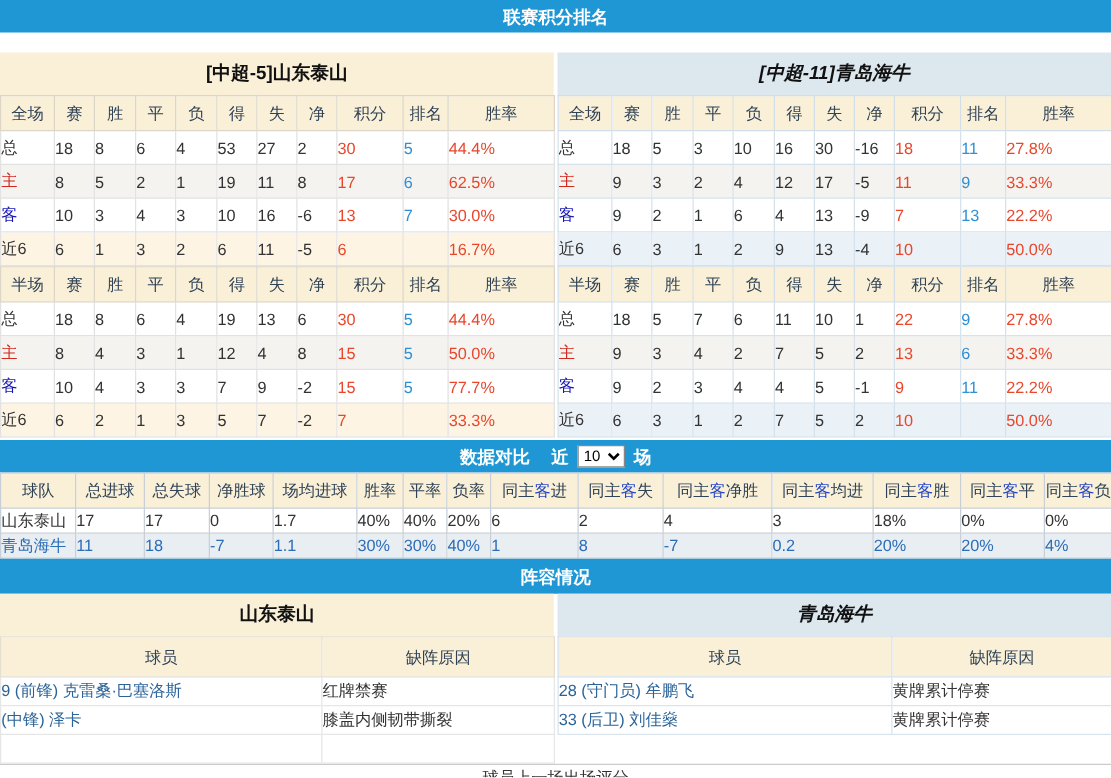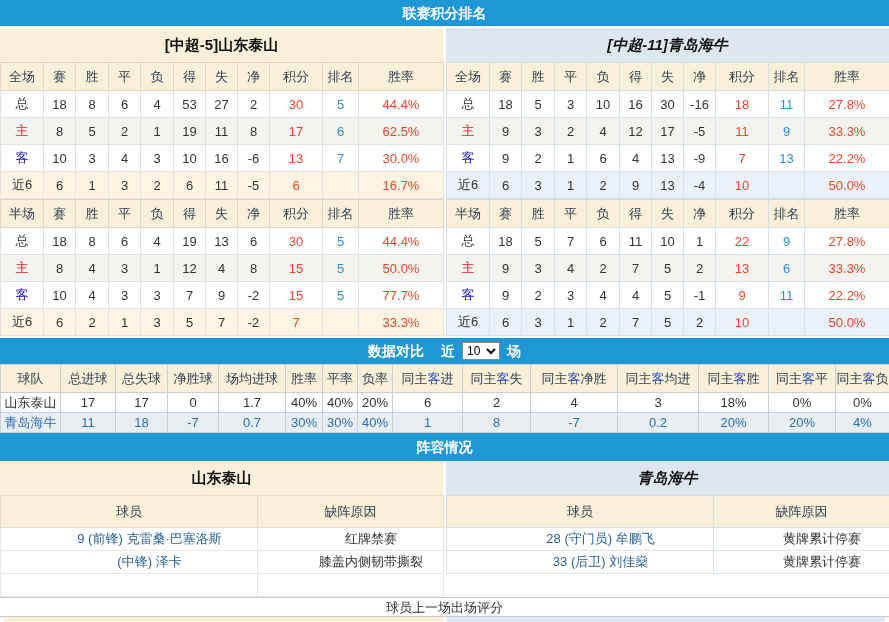--- a/index.html
+++ b/index.html
@@ -12,21 +12,21 @@
 
   .cols { display:flex; gap:3px; }
   .side { width:443px; }
 
   .team-band { height:34px; line-height:34px; text-align:center; font-weight:bold;
                font-size:15px; color:#111; }
   .cream-band { background:#FAF0D8; }
   .blue-band  { background:#DCE7EE;font-style:italic; }
 
   table { border-collapse:collapse; table-layout:fixed; width:100%;
-          text-align:center; font-size:13px; color:#333; }
+          font-size:13px; color:#333; }
   th { background:#FAF0D8; color:#2F4256; font-weight:normal; height:28px;
        overflow:hidden; white-space:nowrap; }
   td { height:27px; overflow:hidden; white-space:nowrap; background-clip:padding-box; }
 
   
   .left-side  .stats th, .left-side  .stats td { border:1px solid #DCD5C8; }
   .left-side  .stats td { border-color:#E2E2E2; }
   .right-side .stats th, .right-side .stats td { border:1px solid #D3DFE8; }
   .right-side .stats td { border-color:#D5E2EC; }
   .stats tbody tr:nth-child(2) td { background:#F5F3F0; }
@@ -45,36 +45,36 @@
                         background:#fff; color:#000; }
 
   
   .compare-table th, .compare-table td { border:1px solid #C9CFD6; }
   .compare-table td { height:20px; }
   .compare-table tbody tr:nth-child(2) td { background:#E9EEF3; color:#2A6DB8; }
   .hl { color:#2346C8; }
 
   
   .squad-table th { height:32px; }
-  .squad-table td { height:23px;padding-left:41px; }
+  .squad-table td { height:23px; }
   .left-squad  .squad-table th, .left-squad  .squad-table td { border:1px solid #E4DECF; }
   .left-squad  .squad-table td { border-color:#E6E6E6; }
   .right-squad .squad-table th, .right-squad .squad-table td { border:1px solid #D3DFE8; }
   .right-squad .squad-table td { border-color:#D9E5EE; }
   .squad-table td:first-child { color:#2B6399; }
 
   .rating-band { height:20px; line-height:19px; text-align:center; font-size:13px;
                  color:#333; border-top:1px solid #CCC; border-bottom:1px solid #CCC; }
 
   .bottom-cut { display:flex; gap:4px; padding:0 4px; height:9px; }
   .bottom-cut .strip { flex:1; }
   .strip.cream { background:#FAF0D8; }
   .strip.blue  { background:#DCE7EE; }
 
-  .standings { margin-top:2px; }
+  .standings { margin-top:16px; }
 </style>
 </head>
 <body>
 
 <div class="page">
 
   <div class="bar">联赛积分排名</div>
 
   <div class="cols standings">
     <div class="side left-side">
@@ -481,21 +481,21 @@
           <td>3</td>
           <td>18%</td>
           <td>0%</td>
           <td>0%</td>
         </tr>
         <tr>
           <td>青岛海牛</td>
           <td>11</td>
           <td>18</td>
           <td>-7</td>
-          <td>0.7</td>
+          <td>1.1</td>
           <td>30%</td>
           <td>30%</td>
           <td>40%</td>
           <td>1</td>
           <td>8</td>
           <td>-7</td>
           <td>0.2</td>
           <td>20%</td>
           <td>20%</td>
           <td>4%</td>

